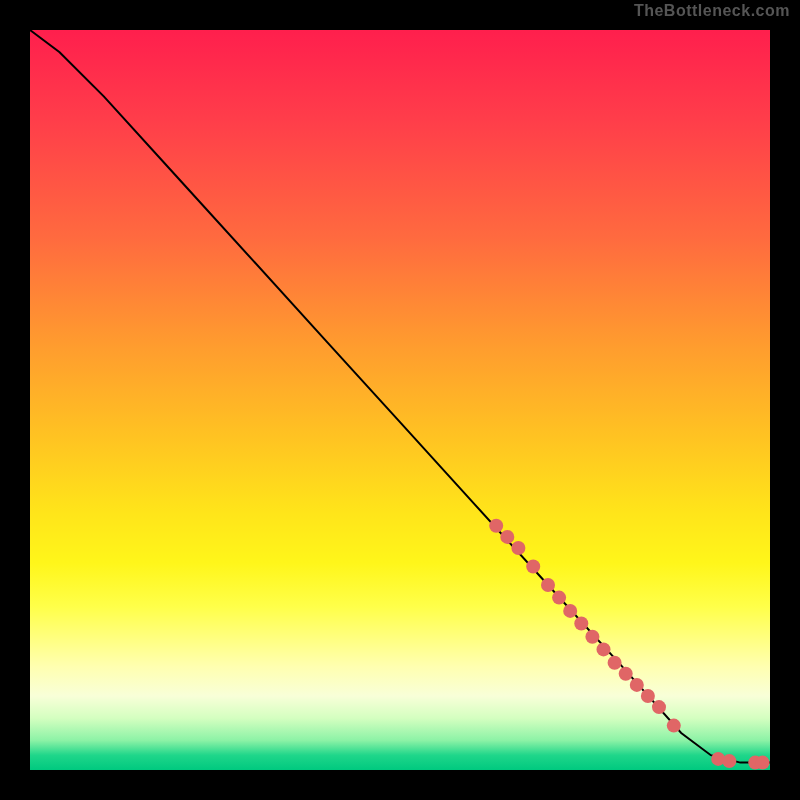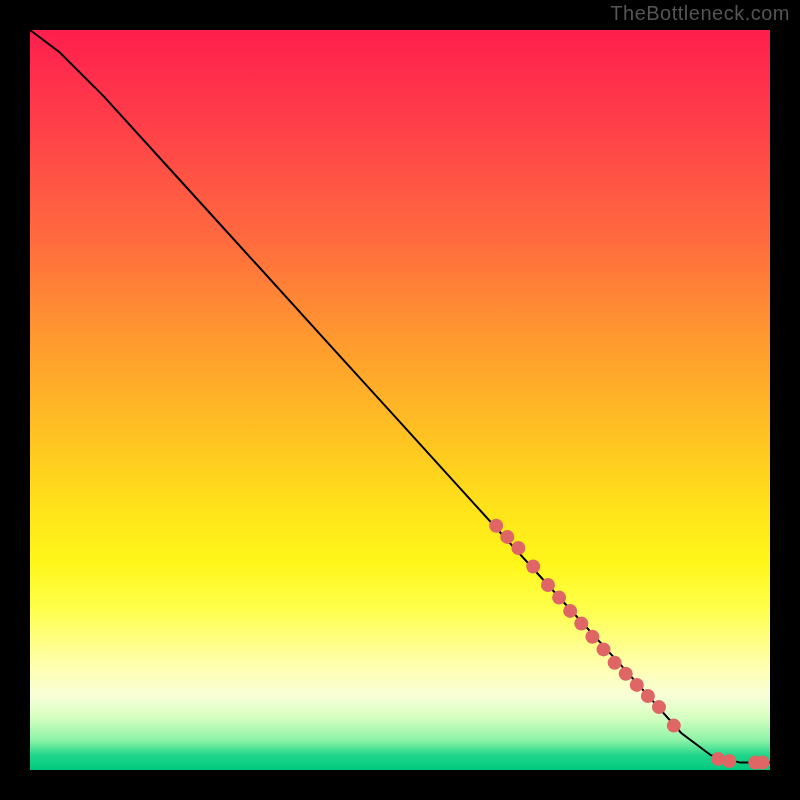--- a/index.html
+++ b/index.html
@@ -15,22 +15,22 @@
     position: relative;
     width: 800px;
     height: 800px;
     background: #000;
   }
   .watermark {
     position: absolute;
     top: 2px;
     right: 10px;
     color: #555;
-    font-size: 20px;
-    font-weight: 400;
+    font-size: 16px;
+    font-weight: 700;
     letter-spacing: 0.5px;
     z-index: 10;
   }
   .plot-area {
     position: absolute;
     left: 30px;
     top: 30px;
     width: 740px;
     height: 740px;
     background: linear-gradient(

